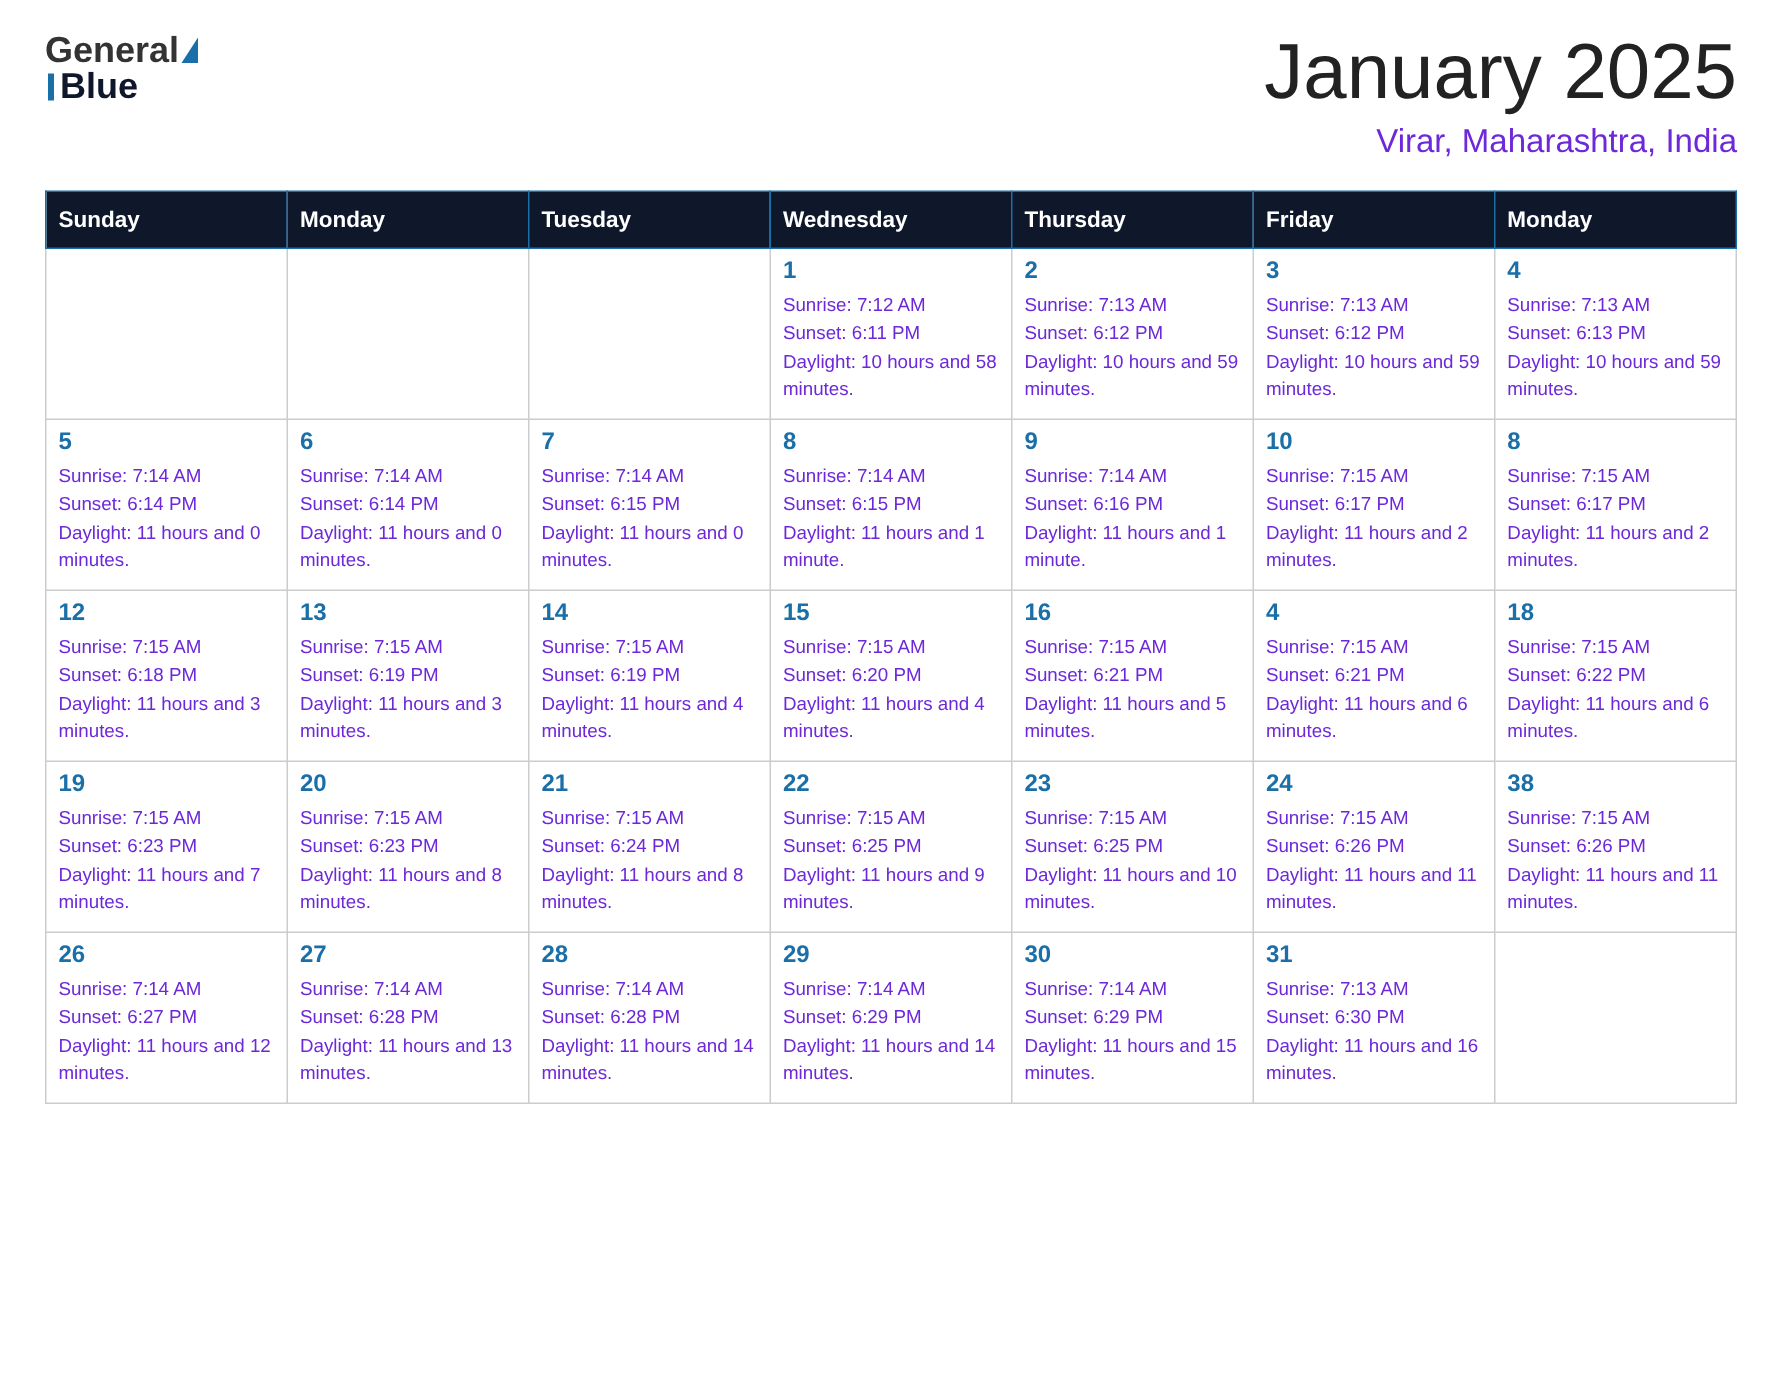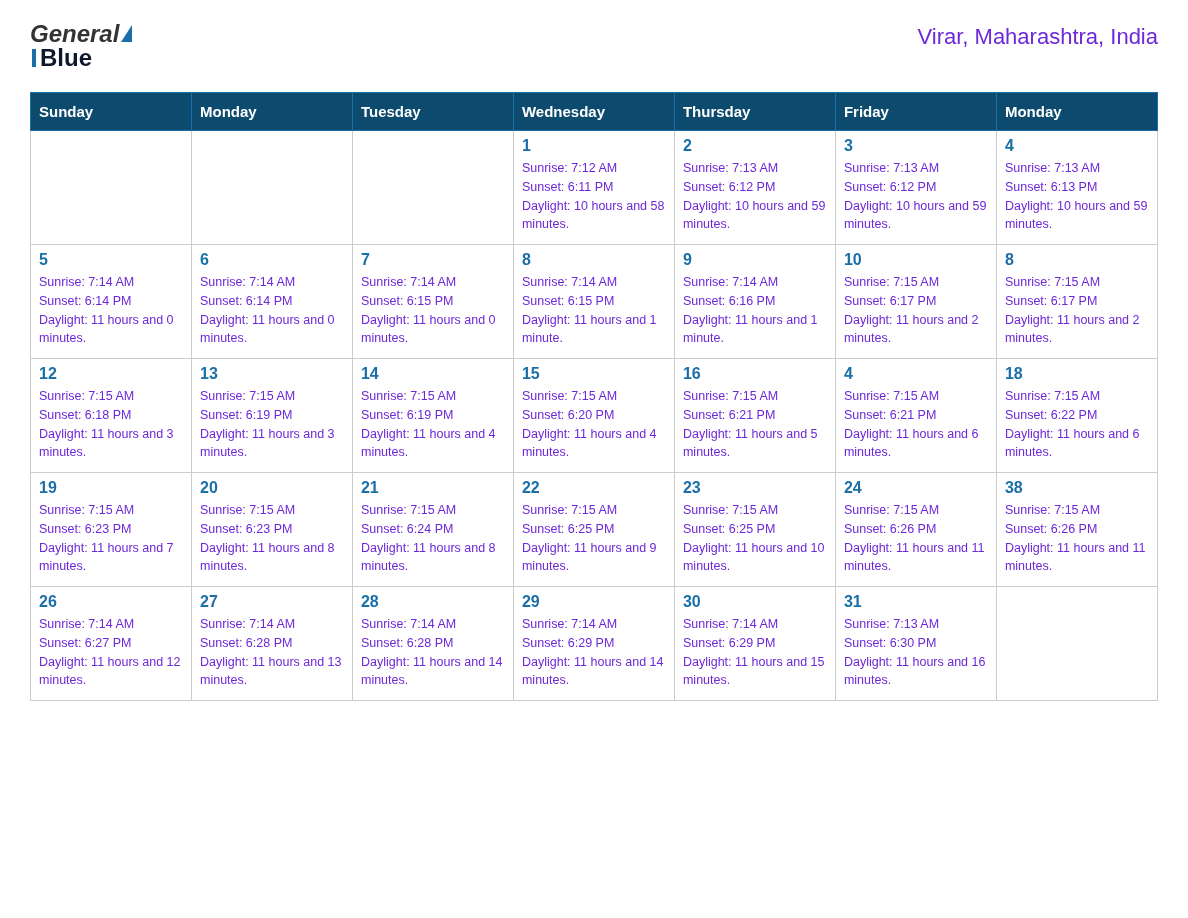--- a/index.html
+++ b/index.html
@@ -29,21 +29,21 @@
       font-size: 22px;
       color: #6d28d9;
       margin-top: 4px;
     }
     .calendar {
       width: 100%;
       border-collapse: collapse;
       border: 1px solid #999;
     }
     .calendar thead tr th {
-      background-color: #0c4a6e;
+      background-color: #0f172a;
       color: #fff;
       font-size: 15px;
       font-weight: bold;
       padding: 10px 8px;
       text-align: left;
       border: 1px solid #1a6fa8;
     }
     .calendar tbody tr td {
       vertical-align: top;
       padding: 6px 8px 10px 8px;
@@ -72,21 +72,20 @@
       min-height: 90px;
     }
     .logo-wrapper {
       display: flex;
       flex-direction: column;
       align-items: flex-start;
     }
     .logo-line1 {
       display: flex;
       align-items: center;
-      font-style: italic;
     }
     .logo-triangle {
       display: inline-block;
       width: 0;
       height: 0;
       border-left: 11px solid transparent;
       border-bottom: 17px solid #1a6fa8;
       margin-left: 2px;
       vertical-align: middle;
       position: relative;
@@ -114,20 +113,21 @@
     <div class="logo-line1">
       <span style="font-size:24px;font-weight:bold;color:#333;">General</span>
       <span class="logo-triangle"></span>
     </div>
     <div class="logo-blue-row">
       <span class="logo-blue-line"></span>
       <span style="font-size:24px;font-weight:bold;color:#0f172a;">Blue</span>
     </div>
   </div>
   <div class="title-area">
+    <div class="month-title">January 2025</div>
     <div class="location-title">Virar, Maharashtra, India</div>
   </div>
 </div>
 
 <table class="calendar">
   <thead>
     <tr>
     <th>Sunday</th>
         <th>Monday</th>
         <th>Tuesday</th>

